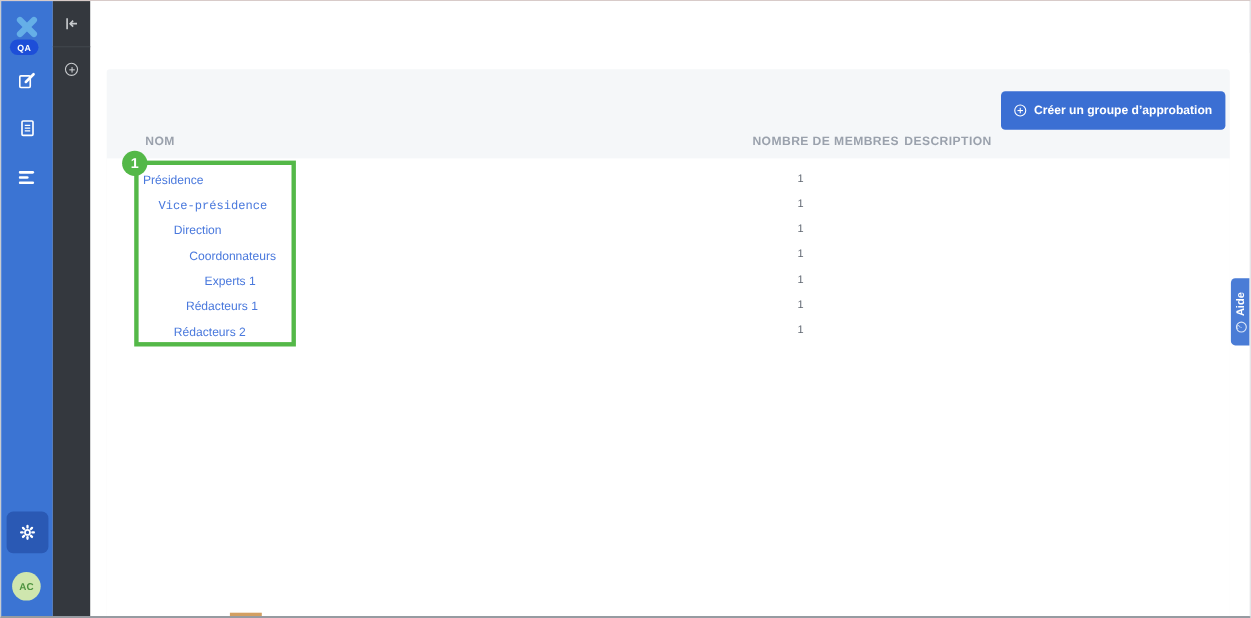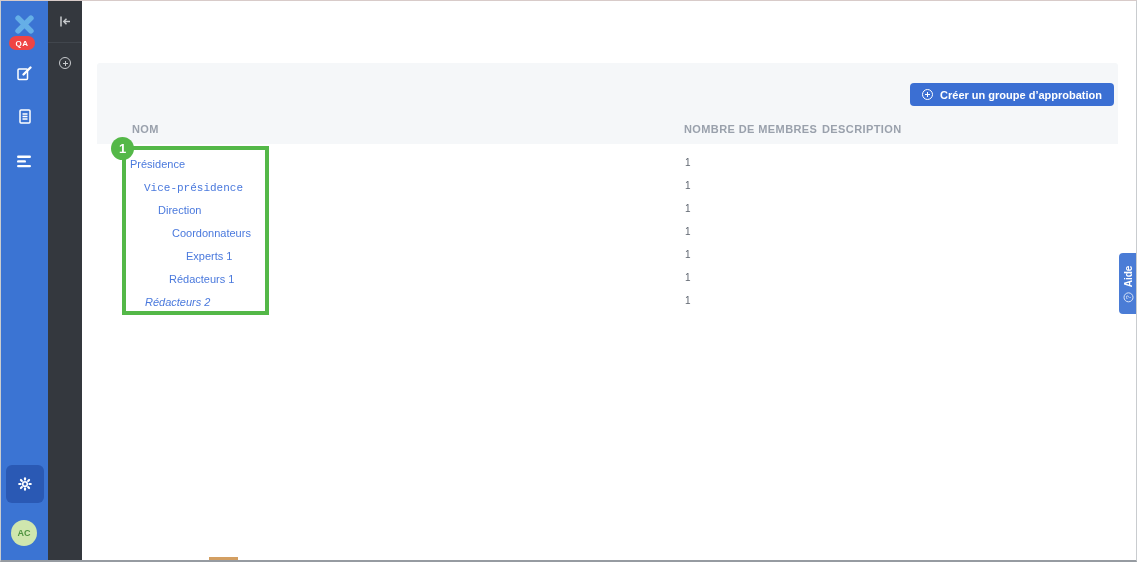--- a/index.html
+++ b/index.html
@@ -13,21 +13,21 @@
   }
 
   
   .blue-rail {
     position:absolute; left:0; top:0; bottom:0; width:47px;
     background:#3b74d3; z-index:3;
   }
   .logo { position:absolute; left:9px; top:10px; width:29px; height:27px; }
   .qa-badge {
     position:absolute; left:8px; top:35px; width:26px; height:14px;
-    background:#ef4444; color:#ffffff; border-radius:8px;
+    background:#1d4ed8; color:#ffffff; border-radius:8px;
     font-size:8px; font-weight:700; letter-spacing:.4px;
     display:flex; align-items:center; justify-content:center;
   }
   .rail-icon { position:absolute; left:0; width:47px; height:20px; display:flex; align-items:center; justify-content:center; cursor:pointer; }
   .rail-icon.edit { top:62px; }
   .rail-icon.doc { top:105px; }
   .rail-icon.list { top:150px; }
   .settings-btn {
     position:absolute; left:5px; top:464px; width:38px; height:38px;
     background:#2a59b4; border-radius:6px; border:none;
@@ -87,21 +87,21 @@
     font-size:9px; color:#9aa1ab; cursor:pointer;
   }
 
   .main { position:absolute; left:0; right:0; top:47px; bottom:0; background:#ffffff; }
 
   .card {
     position:absolute; left:15px; top:15px; width:1021px; bottom:-2px;
     background:#f5f7f9; border-radius:3px 3px 0 0;
   }
   .create-btn {
-    position:absolute; top:20px; right:4px; height:23px;
+    position:absolute; top:20px; right:4px; height:35px;
     background:#3b6fd3; color:#ffffff; border:none; border-radius:4px;
     display:flex; align-items:center; gap:7px; padding:0 12px;
     font-family:"Liberation Sans", sans-serif;
     font-size:11px; font-weight:700; cursor:pointer;margin-left:28px;
   }
   .btn-plus {
     width:11px; height:11px; border:1px solid #ffffff; border-radius:50%;
     position:relative; flex:0 0 auto;
   }
   .btn-plus:before, .btn-plus:after { content:""; position:absolute; background:#ffffff; }
@@ -114,21 +114,21 @@
     position:absolute; top:50px; left:0; right:0; height:31px;
     align-items:center;
     font-size:11px; font-weight:700; color:#9aa1ac; letter-spacing:.4px;
   }
   .thead .c-nom { padding-left:35px; }
 
   .tbody {
     position:absolute; top:81px; left:0; right:0; bottom:0;
     background:#ffffff; padding-top:7px;
   }
-  .trow { height:23px; align-items:center; }
+  .trow { height:23px; align-items:center;gap:40px; }
   .group-link {
     display:inline-block; font-size:11px; color:#4a79dd; cursor:pointer;
     white-space:nowrap;
   }
   .c-members { font-size:10px; color:#5f6670; padding-left:1px; }
   .c-desc { font-size:10px; color:#5f6670; }
 
   
   .anno-box {
     position:absolute; left:121px; top:145px; width:147px; height:169px;
@@ -281,21 +281,21 @@
   </div>
             <div class="trow grid-cols">
     <div>
       <span class="group-link" style="margin-left: 72px;">Rédacteurs 1</span>
     </div>
     <div class="c-members">1</div>
     <div class="c-desc"></div>
   </div>
             <div class="trow grid-cols">
     <div>
-      <span class="group-link" style="margin-left: 48px; font-style: italic;">Rédacteurs 2</span>
+      <span class="group-link" style="margin-left: 61px;">Rédacteurs 2</span>
     </div>
     <div class="c-members">1</div>
     <div class="c-desc"></div>
   </div>
           </div>
       </section>
     </main>
   </div>
 
   <div class="anno-box"></div>

